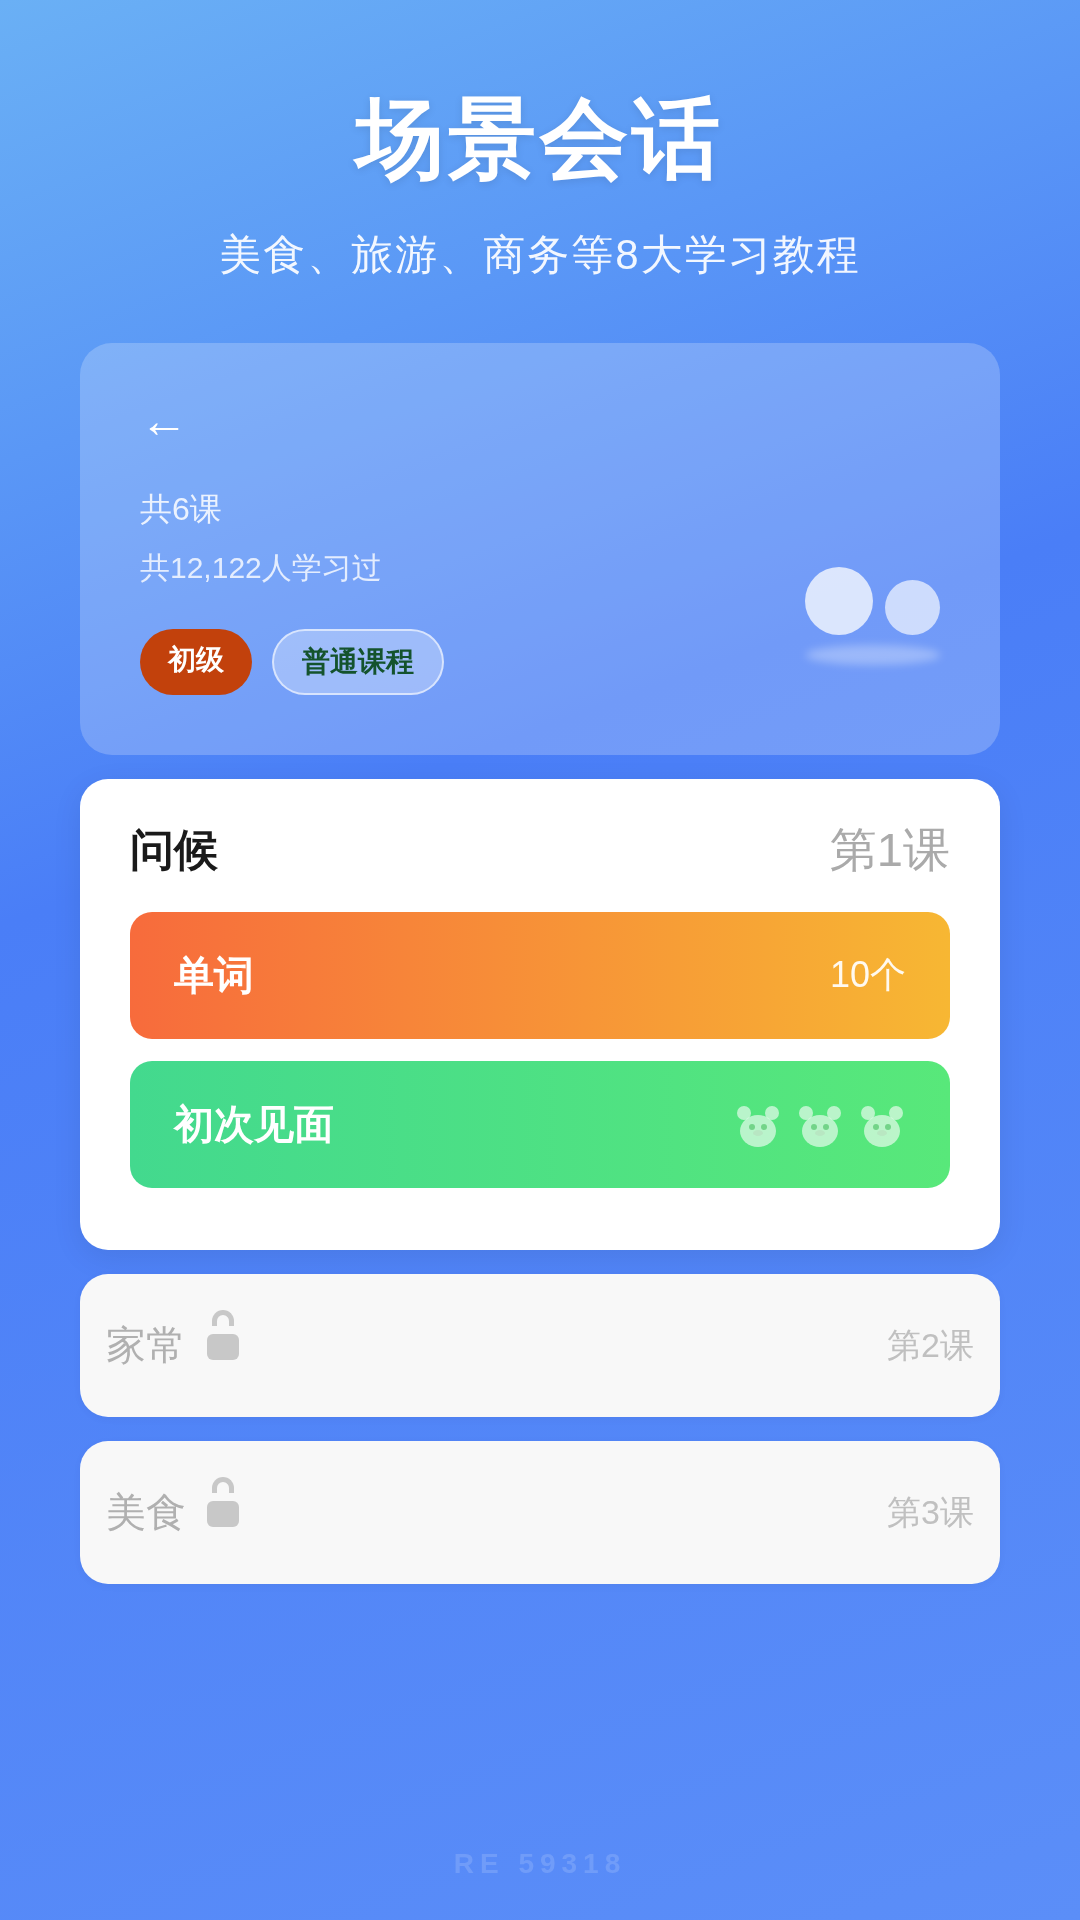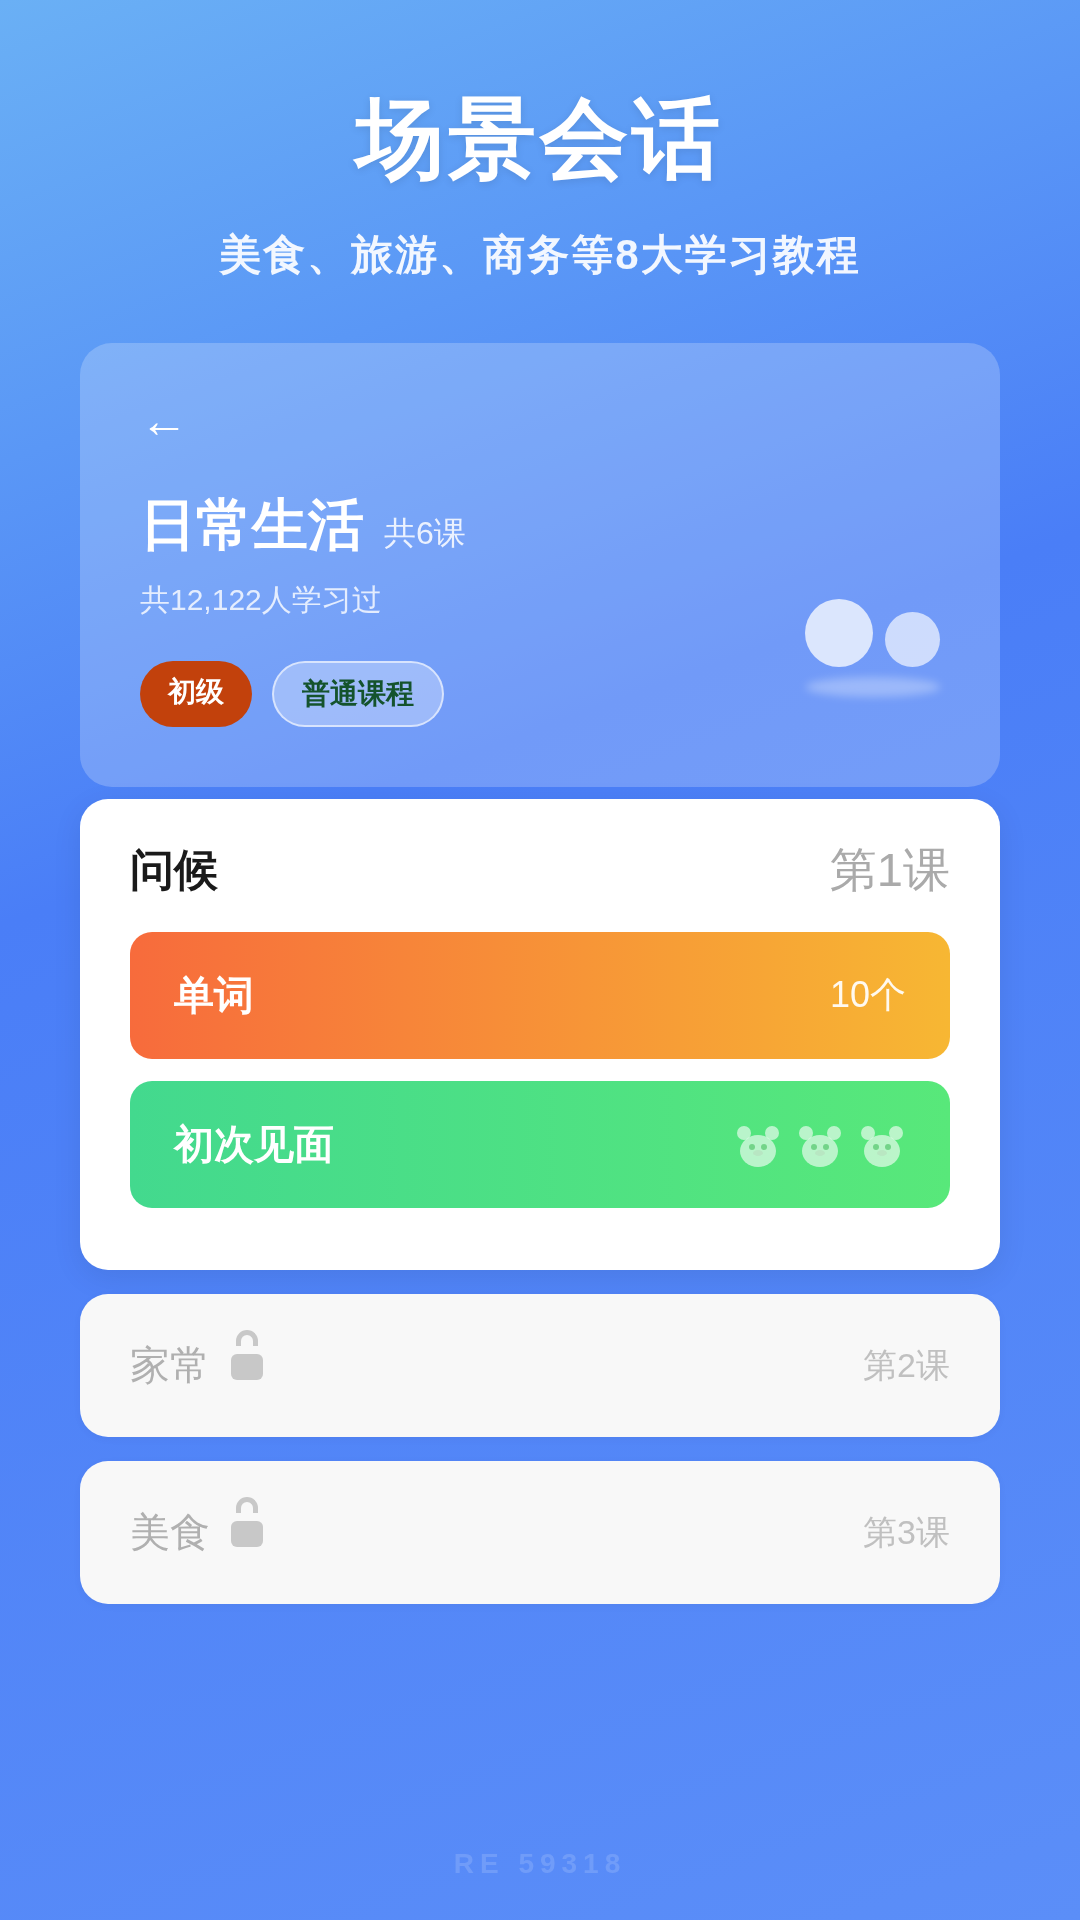--- a/index.html
+++ b/index.html
@@ -33,21 +33,21 @@
     .header-title {
       font-size: 88px;
       font-weight: 900;
       color: #ffffff;
       letter-spacing: 4px;
       text-shadow: 0 2px 8px rgba(0,0,0,0.1);
     }
 
     .header-subtitle {
       font-size: 42px;
-      font-weight: 700;
+      font-weight: 400;
       color: rgba(255,255,255,0.92);
       margin-top: 28px;
       letter-spacing: 2px;
     }
 
     
     .course-panel {
       width: 920px;
       background: rgba(255,255,255,0.22);
       border-radius: 32px;
@@ -147,21 +147,21 @@
 
     .tag-outline {
       background: rgba(255,255,255,0.3);
       color: #14532d;
       border: 2px solid rgba(255,255,255,0.6);
     }
 
     
     .lessons-container {
       width: 920px;
-      margin: 12px auto 0;
+      margin: 24px auto 0;
       display: flex;
       flex-direction: column;
       gap: 24px;
     }
 
     
     .lesson-card-active {
       background: #ffffff;
       border-radius: 28px;
       padding: 40px 50px;
@@ -234,21 +234,21 @@
     .bear-icon {
       width: 48px;
       height: 48px;
       opacity: 0.85;
     }
 
     
     .lesson-card-locked {
       background: #f8f8f8;
       border-radius: 28px;
-      padding: 44px 50px;
+      padding: 44px 26px;
       display: flex;
       justify-content: space-between;
       align-items: center;
       box-shadow: 0 2px 8px rgba(0,0,0,0.04);
     }
 
     .locked-left {
       display: flex;
       align-items: center;
       gap: 18px;
@@ -315,21 +315,20 @@
 
   <div class="header">
     <div class="header-title">场景会话</div>
     <div class="header-subtitle">美食、旅游、商务等8大学习教程</div>
   </div>
 
   <div class="course-panel">
     <div class="back-btn">←</div>
 
     <div class="course-title-row">
-      <span class="course-title">日常生活</span>
       <span class="course-lesson-count">共6课</span>
     </div>
 
     <div class="course-students">共12,122人学习过</div>
 
     
     <div class="deco-dots">
       <div class="deco-dot-big">
         <div class="deco-dot-reflect"></div>
       </div>

